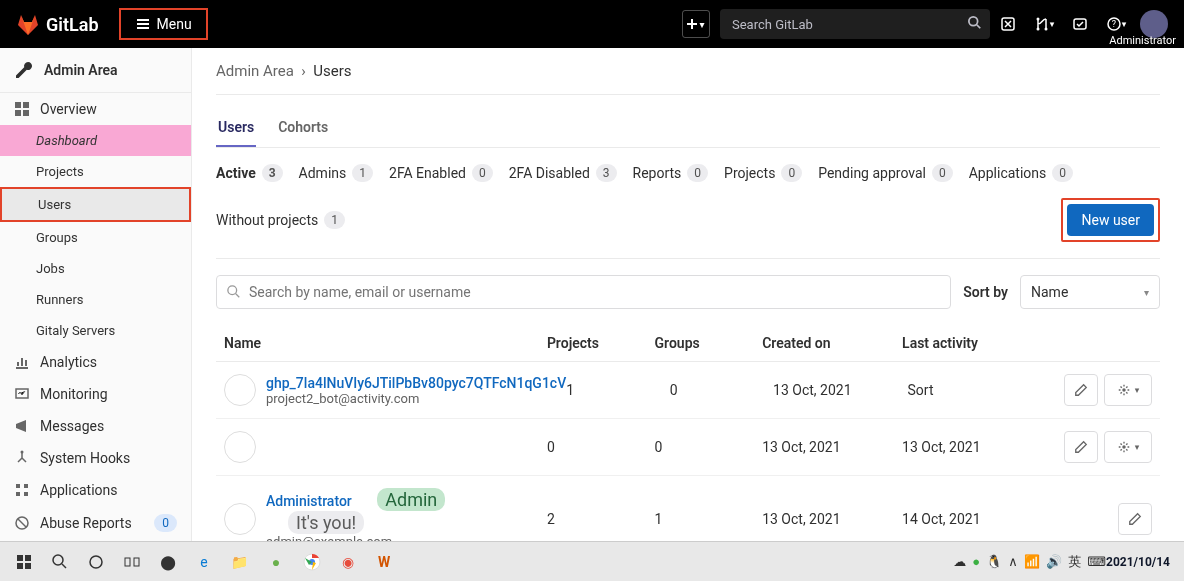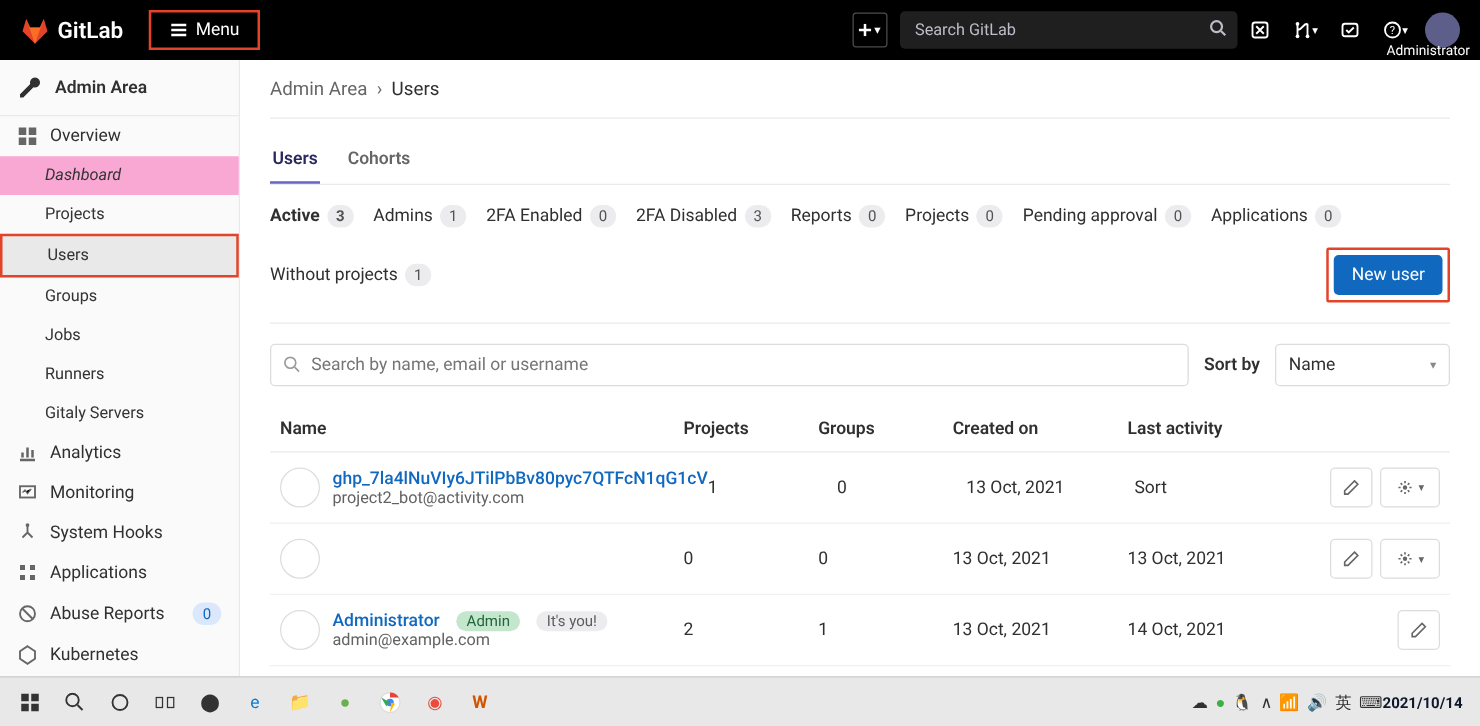--- a/index.html
+++ b/index.html
@@ -61,21 +61,21 @@
 .col-name { flex: 3; }
 .col-proj { flex: 1; }
 .col-grp { flex: 1; }
 .col-created { flex: 1.3; }
 .col-act { flex: 1.3; }
 .col-actions { width: 110px; display: flex; gap: 6px; justify-content: flex-end; }
 .trow { display: flex; align-items: center; padding: 12px 8px; border-bottom: 1px solid #f0f0f0; }
 .uavatar { width: 32px; height: 32px; border-radius: 50%; border: 1px solid #ddd; margin-right: 10px; flex-shrink: 0; }
 .uname { color: #1068bf; font-weight: 500; }
 .uemail { color: #626262; font-size: 13px; }
-.pill { display: inline-block; padding: 1px 8px; border-radius: 10px; font-size: 12px; margin-left: 10px; }
+.pill { display: inline-block; padding: 1px 8px; border-radius: 10px; font-size: 18px; margin-left: 22px; }
 .pill-admin { background: #c3e6cd; color: #24663b; }
 .pill-you { background: #ececef; color: #5c5c5c; }
 .icon-btn { width: 34px; height: 32px; border: 1px solid #dcdcde; border-radius: 4px; display: flex; align-items: center; justify-content: center; cursor: pointer; color: #666; }
 .icon-btn.wchev { width: 48px; gap: 4px; }
 
 
 .taskbar { position: absolute; bottom: 0; left: 0; right: 0; height: 40px; background: #e8e8e8; border-top: 1px solid #ccc; display: flex; align-items: center; padding: 0 6px; }
 .taskbar .tb { width: 36px; height: 32px; display: flex; align-items: center; justify-content: center; color: #333; }
 .taskbar .spacer { flex: 1; }
 .taskbar .tray { font-size: 12px; color: #0f172a; padding-right: 8px; font-weight: bold; }
@@ -193,20 +193,26 @@
           <path stroke="#666" stroke-width="2" d="M2 14h12M4 12V8M8 12V4M12 12V6"></path>
         </svg>
         <span>Analytics</span>
       </div>
     <div class="item">
         <svg width="16" height="16" viewBox="0 0 16 16">
           <rect x="2" y="3" width="12" height="9" stroke="#666" fill="none" stroke-width="1.5"></rect>
           <path stroke="#666" d="M4 8l2-2 2 3 3-4"></path>
         </svg>
         <span>Monitoring</span>
+      </div>
+    <div class="item">
+        <svg width="16" height="16" viewBox="0 0 16 16">
+          <path fill="#666" d="M2 6l10-4v12L2 10z"></path>
+        </svg>
+        <span>Messages</span>
       </div>
     <div class="item">
         <svg width="16" height="16" viewBox="0 0 16 16">
           <path stroke="#666" fill="none" stroke-width="1.5" d="M8 2v6l4 4M8 8l-4 4"></path>
           <circle cx="8" cy="2" r="1.5" fill="#666"></circle>
         </svg>
         <span>System Hooks</span>
       </div>
     <div class="item">
         <svg width="16" height="16" viewBox="0 0 16 16">

